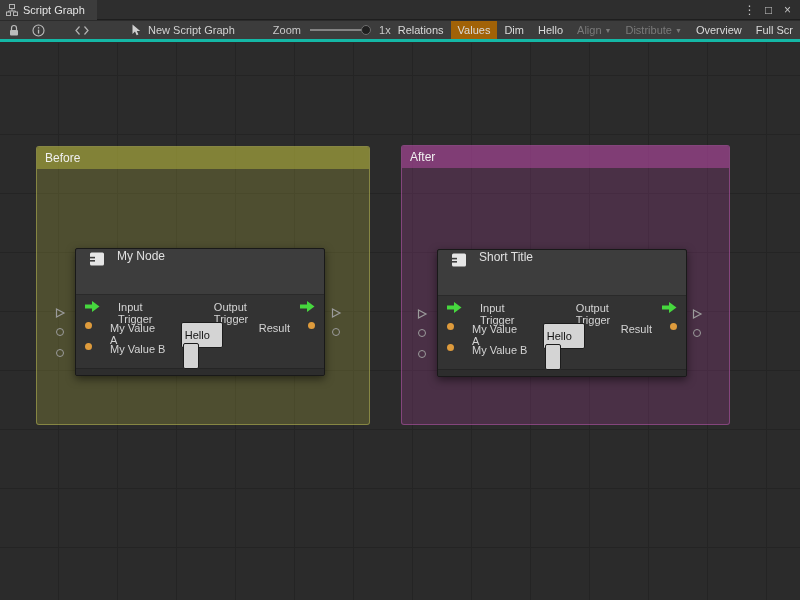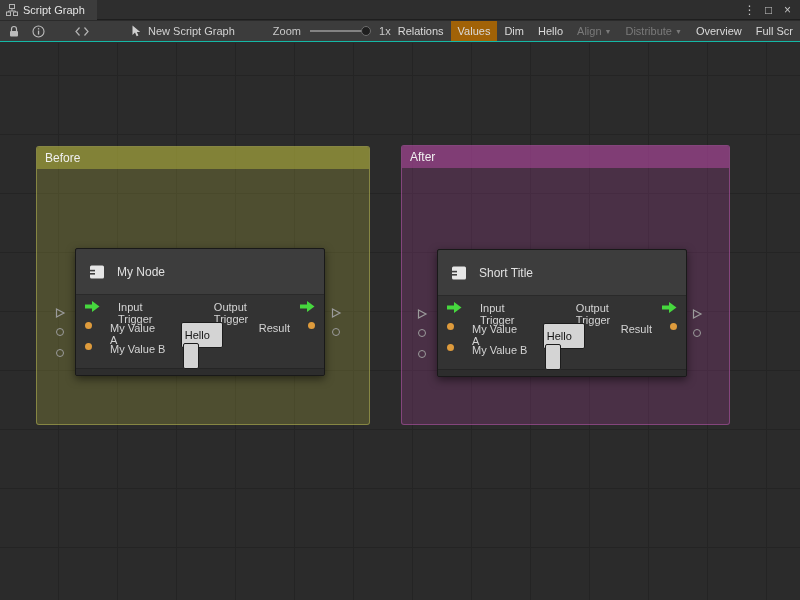--- a/index.html
+++ b/index.html
@@ -12,21 +12,21 @@
               background:#2e2e2e; border-bottom:1px solid #1e1e1e;
               display:flex; align-items:center; }
   .tab { height:20px; background:#3c3c3c; display:flex; align-items:center;
          gap:5px; padding:0 12px 0 6px; font-size:11px; color:#e4e4e4; }
   .win-icons { margin-left:auto; display:flex; align-items:center; gap:4px;
                padding-right:5px; color:#c4c4c4; font-size:12px; }
   .win-icons span { width:15px; text-align:center; line-height:20px; }
 
   
   .toolbar { position:absolute; top:21px; left:0; right:0; height:21px;
-             background:#3c3c3c; border-bottom:1px solid #14b8a6;
+             background:#3c3c3c; border-bottom:3px solid #14b8a6;
              display:flex; align-items:center; font-size:11px; color:#d6d6d6;
              overflow:hidden; white-space:nowrap; }
   .ticon { display:inline-flex; align-items:center; }
   .tb-lock { margin-left:8px; }
   .tb-info { margin-left:12px; }
   .tb-code { margin-left:30px; }
   .tb-pointer { margin-left:42px; }
   .tb-graphname { margin-left:6px; color:#d2d2d2; }
   .tb-zoomlbl { margin-left:38px; color:#c9c9c9;text-align:center; }
   .zoom-slider { position:relative; width:70px; height:12px; margin-left:9px; }
@@ -59,21 +59,21 @@
   .group-header { height:22px; display:flex; align-items:center; padding:0 8px;
                   font-size:12px; color:#f0f0f0; border-radius:2px 2px 0 0; }
 
   
   .node { position:absolute; width:250px; background:#333333;
           border:1px solid #191919; border-radius:2px;
           box-shadow:0 3px 9px rgba(0,0,0,0.5); }
   .node.n1 { left:75px; top:205px; }
   .node.n2 { left:437px; top:206px; }
   .node-header { height:46px; background:#3d3d3d; border-bottom:1px solid #2a2a2a;
-                 display:flex; align-items:center; padding:0 11px; gap:10px;
+                 display:flex; align-items:flex-start; padding:0 11px; gap:10px;
                  border-radius:2px 2px 0 0; }
   .node-title { font-size:12px; color:#e0e0e0; }
   .node-body { padding:6px 0 4px; }
   .node-row { height:21px; display:flex; align-items:flex-start; padding:0 9px;
               gap:18px; font-size:11px; color:#d4d4d4; }
   .spacer { flex:1; }
   .dot { width:7px; height:7px; border-radius:50%; background:#de9b3c; flex:none; }
   .arrow { display:inline-flex; flex:none; }
   .field { height:15px; background:#d4d4d4; border:1px solid #1c1c1c; border-radius:2px;
            font-size:11px; color:#141414; padding:12px 3px;

